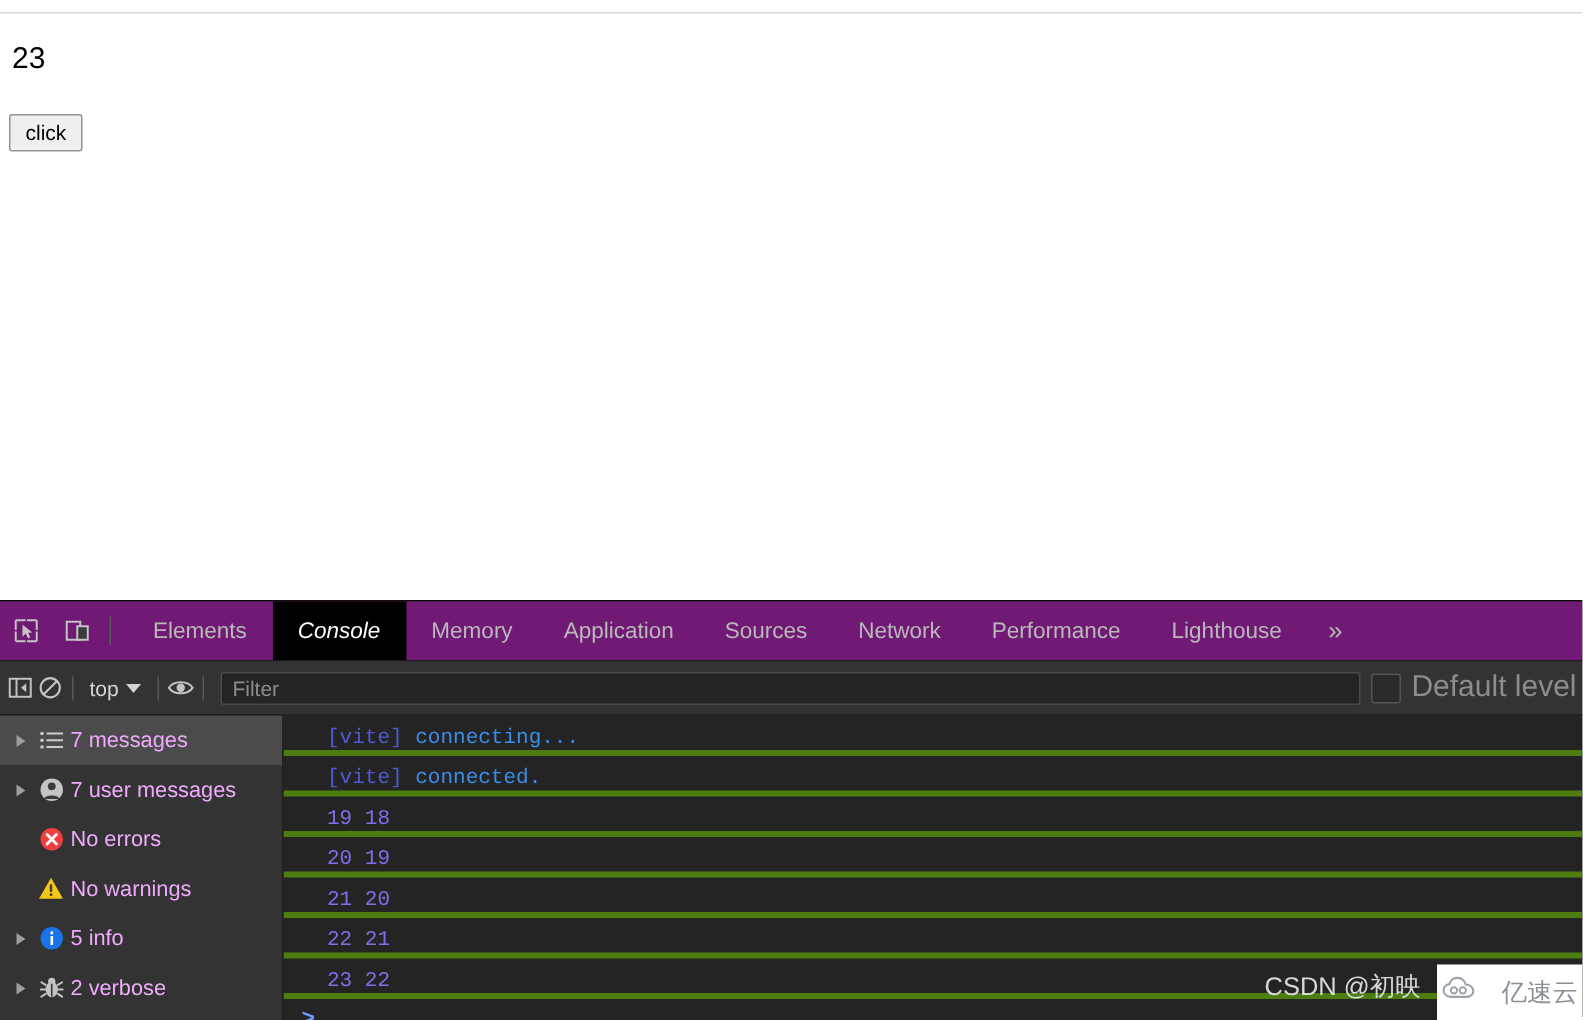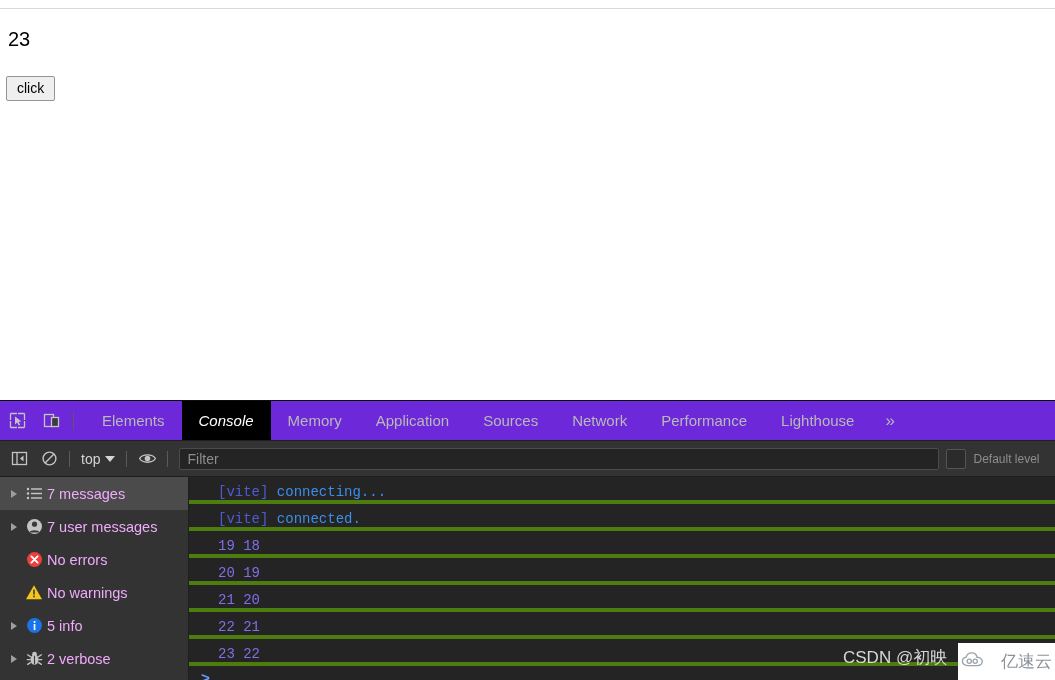--- a/index.html
+++ b/index.html
@@ -63,21 +63,21 @@
     color: #e8eaed;
     font-size: 12px;
     box-sizing: border-box;
     border-top: 1px solid #0c0c0c;
   }
 
   
   .dt-tabbar {
     position: relative;
     height: 39px;
-    background: #6d28d9;
+    background: #701a75;
     display: flex;
     align-items: stretch;
     border-bottom: 1px solid #1f1f1f;
   }
   .dt-iconbtn {
     width: 34px;
     display: flex;
     align-items: center;
     justify-content: center;
     cursor: pointer;
@@ -178,21 +178,21 @@
     cursor: pointer;
   }
   .fb-level-swatch {
     width: 18px; height: 18px;
     background: #2b2b2b;
     border: 1px solid #555;
     border-radius: 2px;
   }
   .fb-level-label {
     color: #8d8d8d;
-    font-size: 12px;
+    font-size: 20px;
     white-space: nowrap;
     font-family: "Liberation Sans", sans-serif;
   }
 
   
   .dt-body {
     position: relative;
     display: flex;
     height: 204px;
   }

